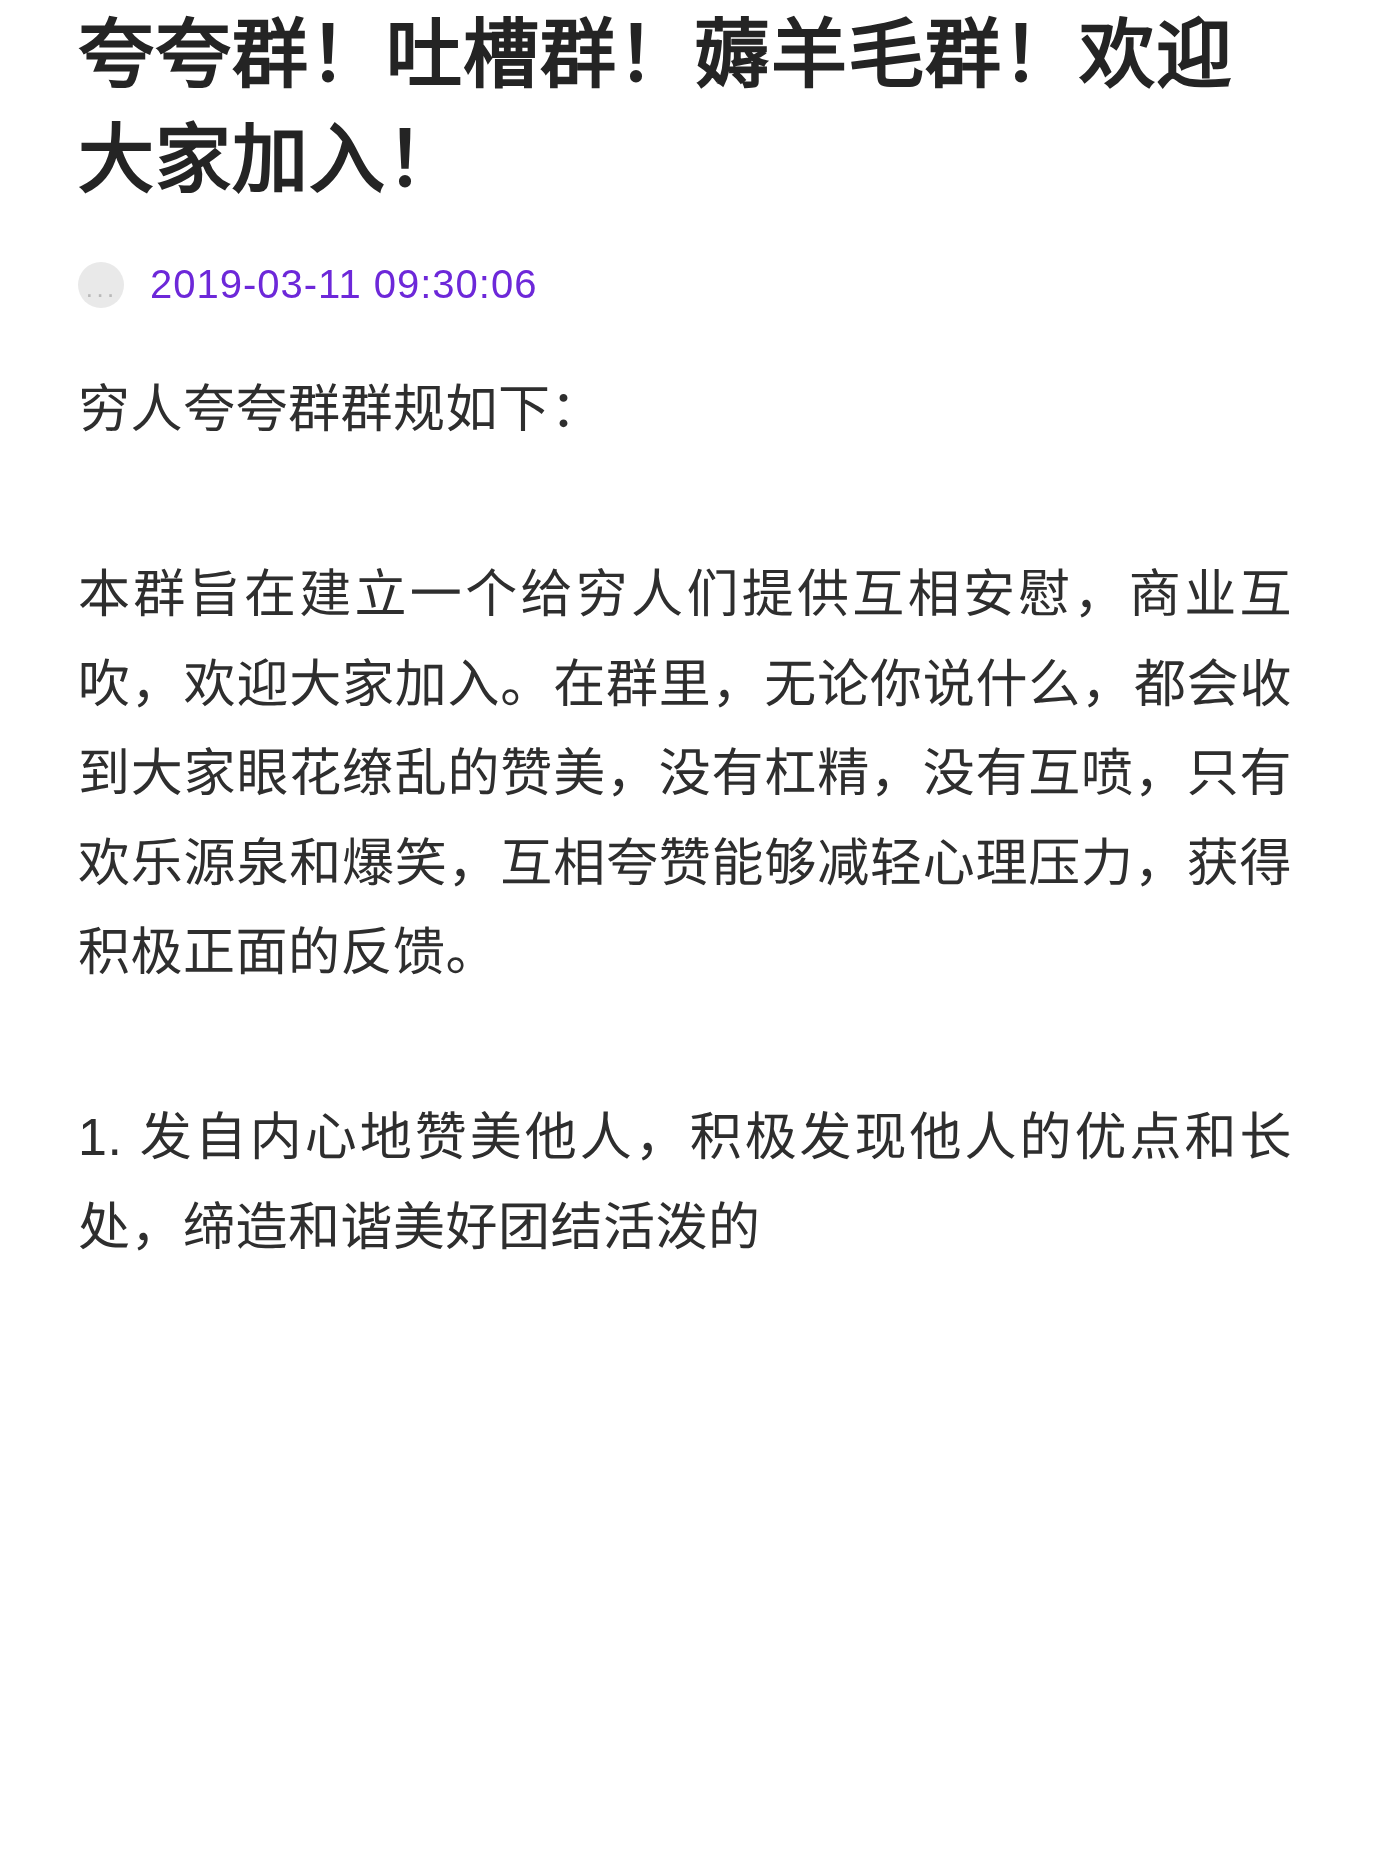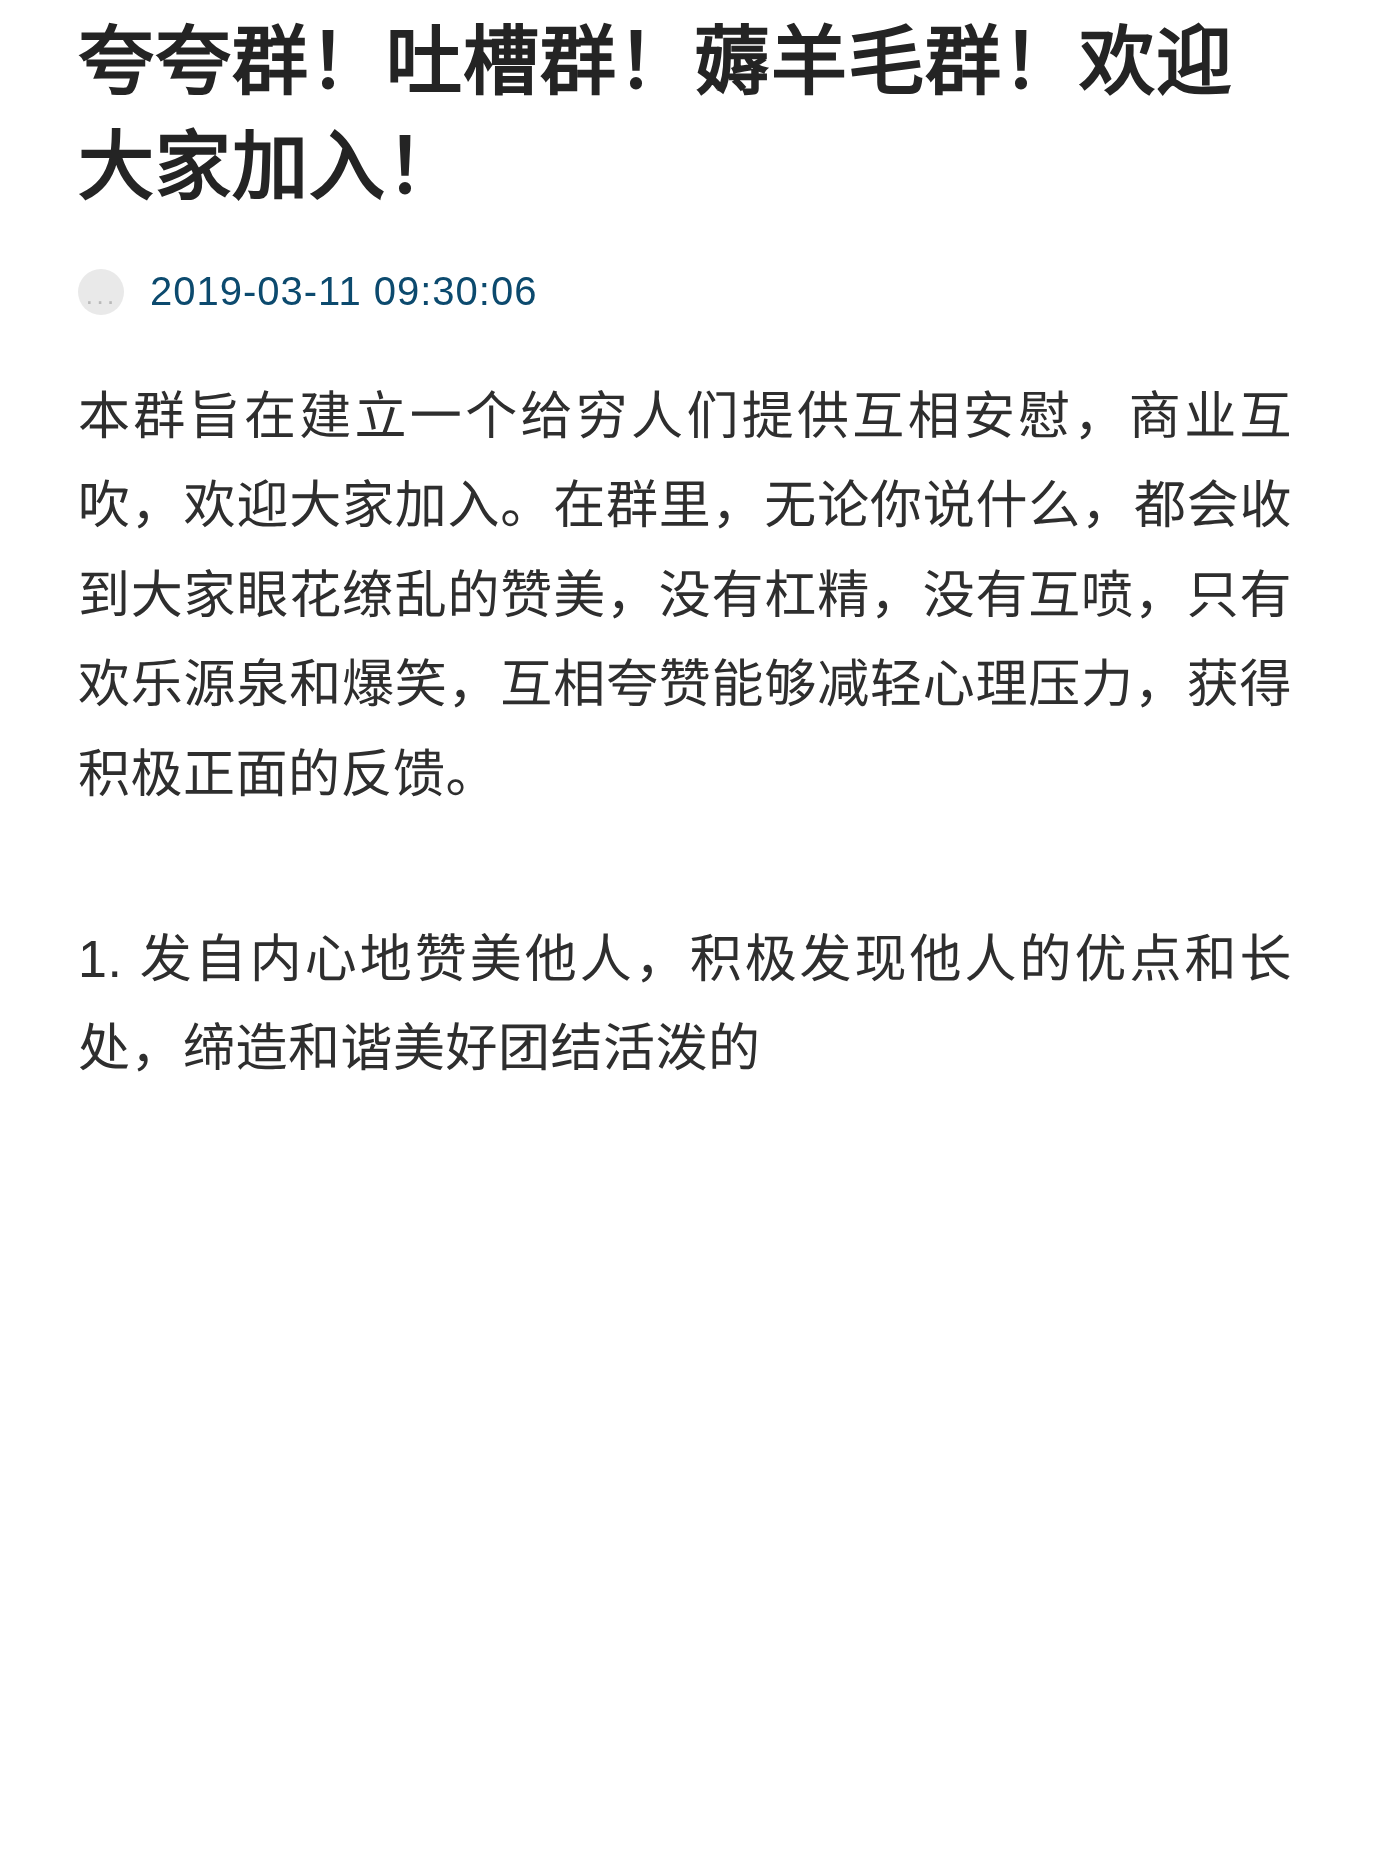--- a/index.html
+++ b/index.html
@@ -20,21 +20,21 @@
     width: 1400px;
     height: 1860px;
     background: #ffffff;
     box-sizing: border-box;
     padding: 0 108px 0 78px;
   }
 
   
   .article-title {
     margin: 0;
-    padding-top: 10px;
+    padding-top: 3px;
     font-size: 76px;
     line-height: 1.38;
     font-weight: 700;
     letter-spacing: 1px;
     color: #242424;
     word-break: break-all;
   }
 
   
   .meta-row {
@@ -57,21 +57,21 @@
   .meta-avatar .dots {
     font-size: 26px;
     line-height: 20px;
     color: #b9b9b9;
     letter-spacing: 2px;
     padding-bottom: 4px;
   }
   .meta-date {
     margin-left: 26px;
     font-size: 40px;
-    color: #0c4a6e;
+    color: #6d28d9;
     letter-spacing: 1px;
     white-space: nowrap;
   }
 
   
   .article-body {
     margin-top: 52px;
   }
   .para {
     margin: 0 0 58px 0;
@@ -97,17 +97,18 @@
   <h1 class="article-title">夸夸群！吐槽群！薅羊毛群！欢迎大家加入！</h1>
 
   <div class="meta-row">
     <div class="meta-avatar">
       <span class="dots">···</span>
     </div>
     <span class="meta-date">2019-03-11 09:30:06</span>
   </div>
 
   <div class="article-body">
+    <p class="para para-gap">穷人夸夸群群规如下：</p>
     <p class="para para-gap">本群旨在建立一个给穷人们提供互相安慰，商业互吹，欢迎大家加入。在群里，无论你说什么，都会收到大家眼花缭乱的赞美，没有杠精，没有互喷，只有欢乐源泉和爆笑，互相夸赞能够减轻心理压力，获得积极正面的反馈。</p>
     <p class="para">1. 发自内心地赞美他人，积极发现他人的优点和长处，缔造和谐美好团结活泼的</p>
   </div>
 
 </div>
 
 </body></html>

